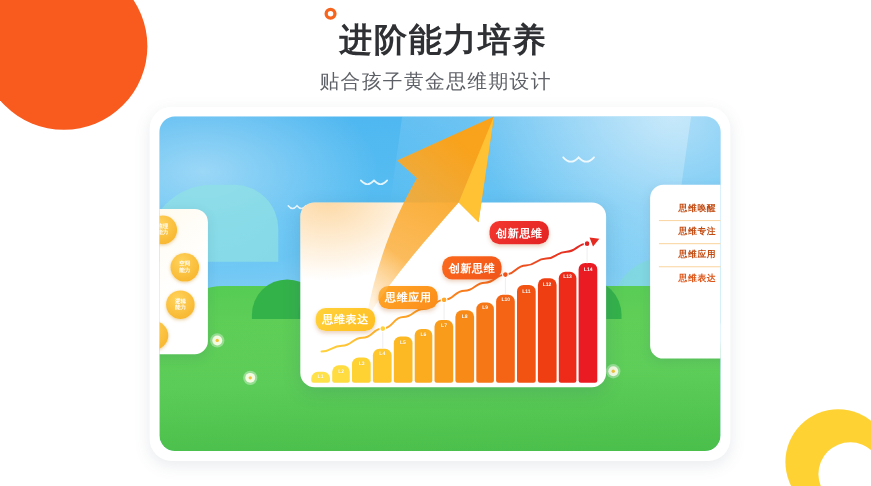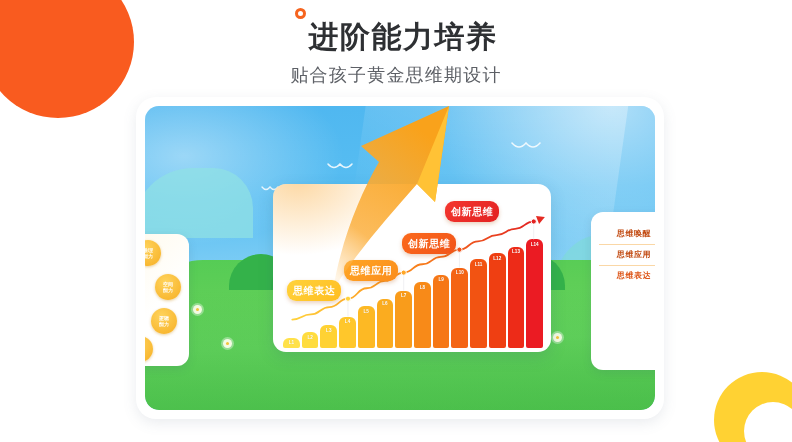--- a/index.html
+++ b/index.html
@@ -112,21 +112,20 @@
   .flower::after {
     content:""; position:absolute; left:3px; top:3px; width:3px; height:3px;
     border-radius:50%; background:#F3C53A;
   }
 
   
   .side-panel {
     position: absolute; background: #fff; border-radius: 12px;
     box-shadow: 0 3px 10px rgba(60,90,110,.14);
     overflow: hidden;
-    margin-top: 44px;
   }
   .panel-left { left: -44px; top: 84px; width: 88px; height: 132px;
     background: linear-gradient(135deg,#FFF9E8,#FFFFFF 60%); }
   .ability-pill {
     position: absolute; width: 26px; height: 26px; border-radius: 50%;
     background: radial-gradient(circle at 40% 30%, #FFD35C, #F6AF24);
     color: #fff; font-size: 5px; font-weight: bold; line-height: 6.5px;
     display: flex; align-items: center; justify-content: center;
     text-align: center; box-shadow: 0 1px 3px rgba(200,140,20,.4);
   }
@@ -264,20 +263,21 @@
             </div>
         </div>
         <div class="ability-pill ap4">
           
         </div>
       </div>
 
       <div class="side-panel panel-right">
         <div class="rp-list">
           <div class="rp-item i1">思维唤醒</div>
+          <div class="rp-item i2">思维专注</div>
           <div class="rp-item i3">思维应用</div>
           <div class="rp-item i4">思维表达</div>
         </div>
       </div>
 
       <div class="chart-card">
         <div class="card-warm"></div>
 
         <div class="bars" id="bars">
             <div class="bar" style="height: 8.69565%; background: linear-gradient(rgb(255, 225, 74), rgb(255, 225, 74));">

